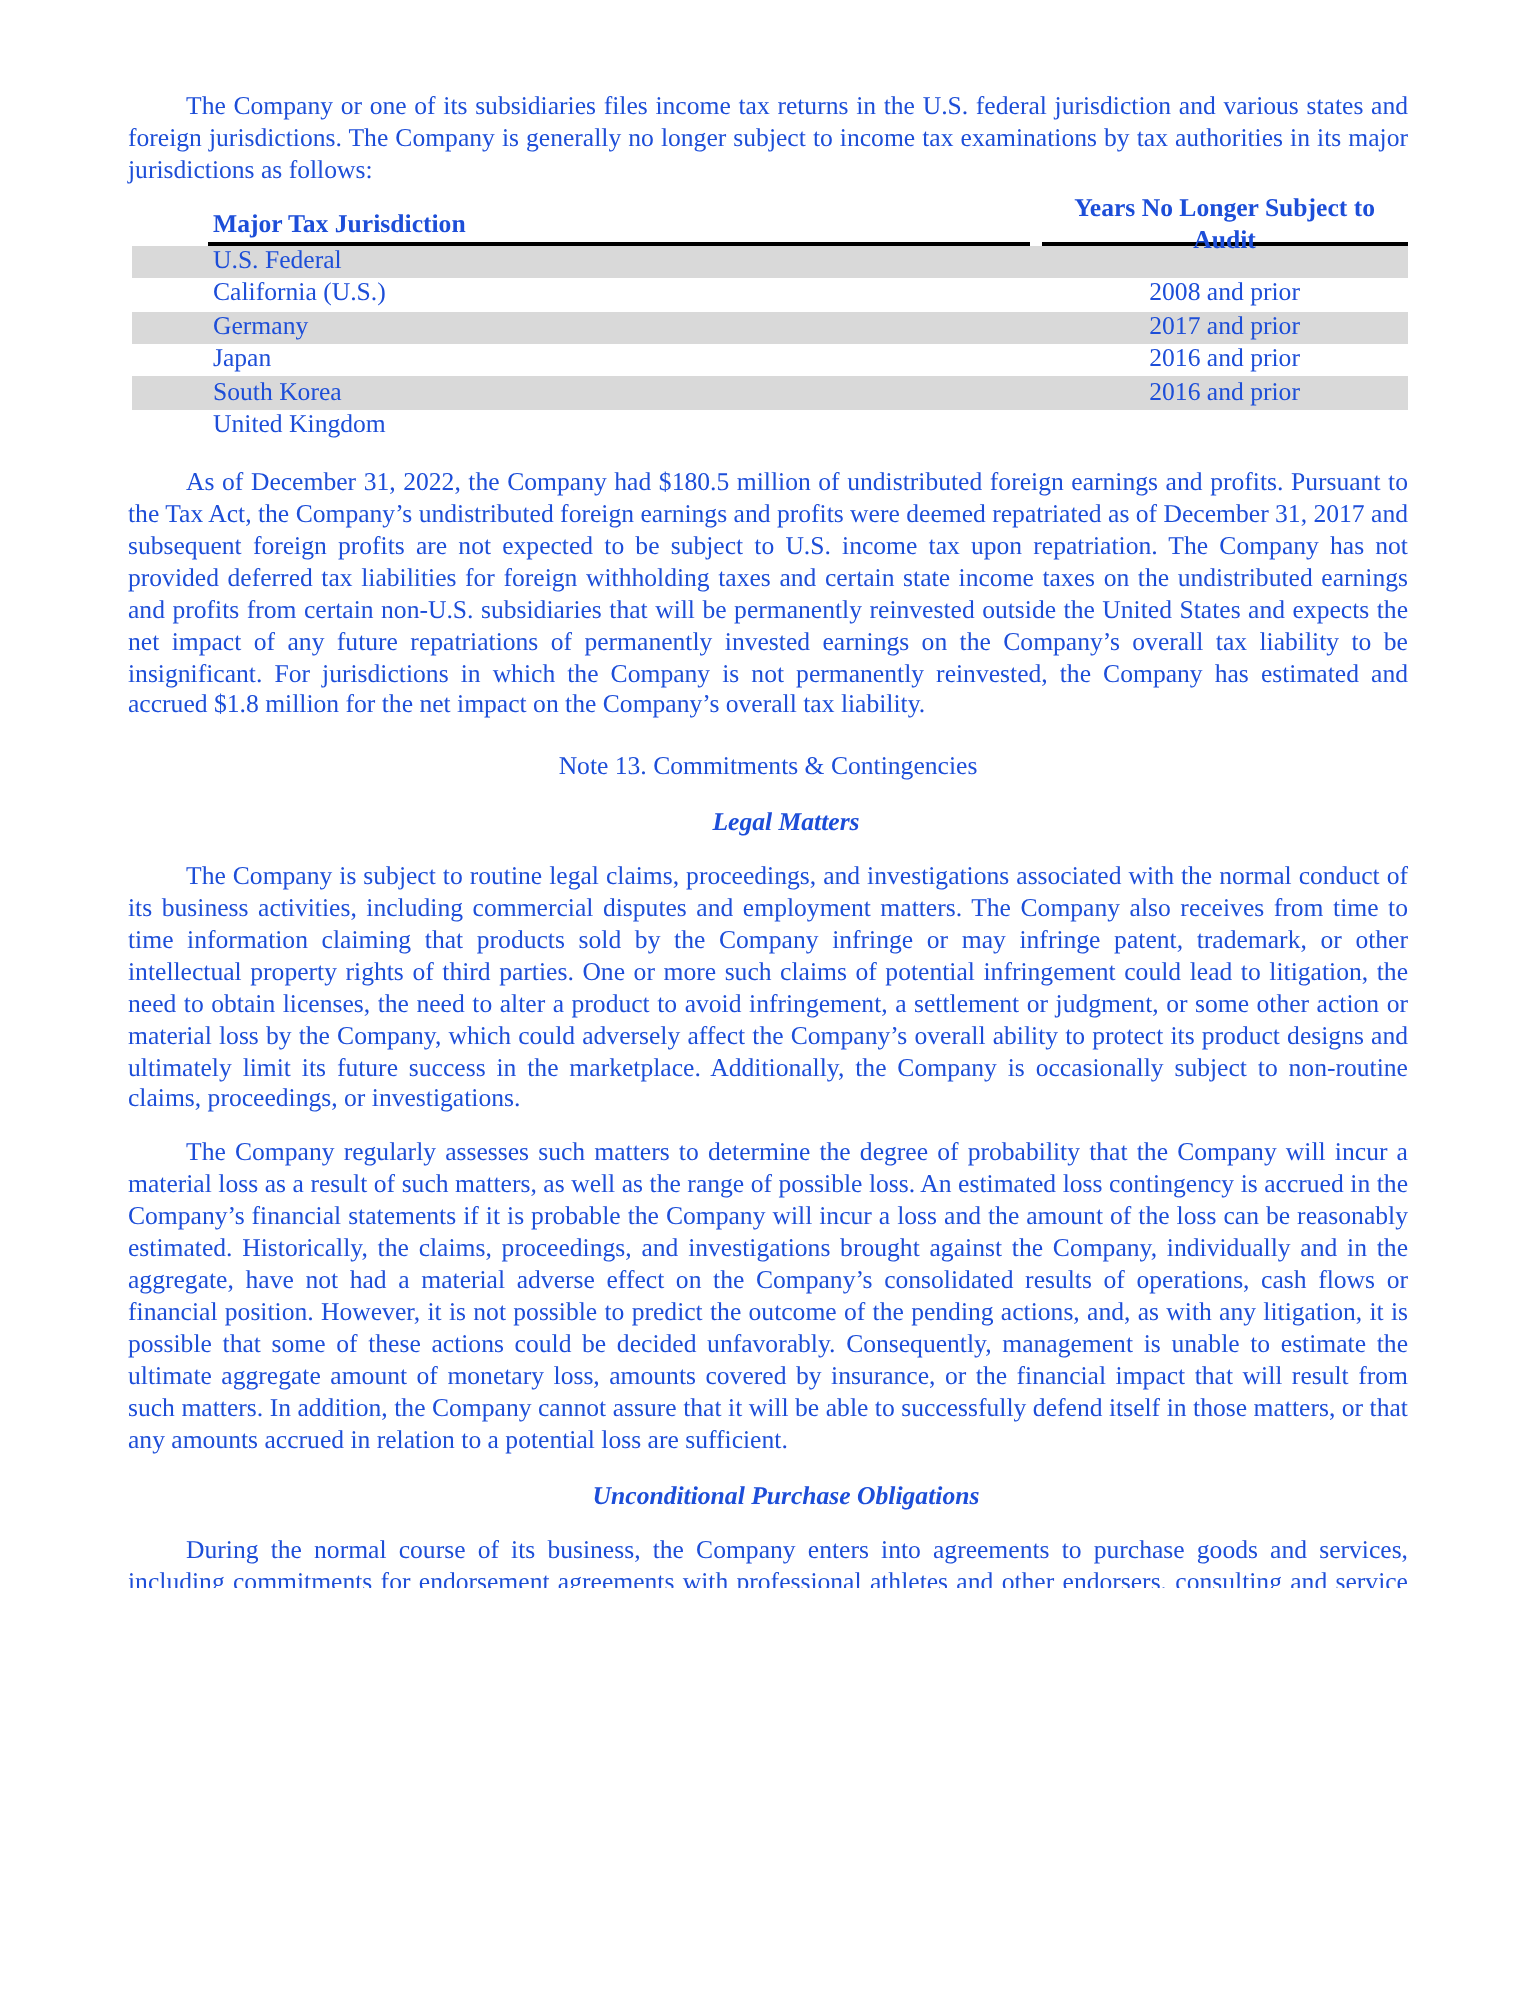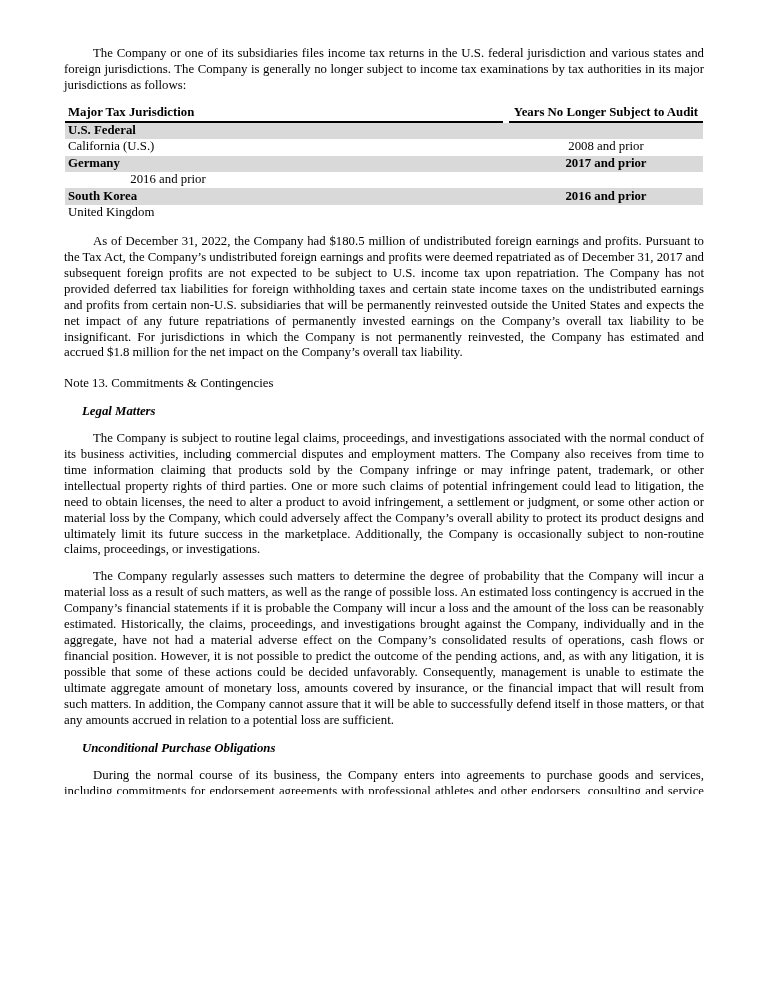--- a/index.html
+++ b/index.html
@@ -3,26 +3,27 @@
 <meta charset="utf-8">
 <style>
   html, body { margin: 0; padding: 0; background: #ffffff; }
   .page {
     position: relative;
     width: 768px;
     height: 794px;
     box-sizing: border-box;
     padding: 46px 64px 0 64px;
     background: #ffffff;
-    color: #000000;
+    color: #1d4ed8;
     font-family: "Liberation Serif", "DejaVu Serif", serif;
     font-size: 12.8px;
     line-height: 15.9px;
     display: flex;
     flex-direction: column;
+    align-items: center;
   }
   p.body-text {
     margin: 0 0 11px 0;
     text-align: justify;
     text-indent: 29px;
   }
   .note-heading {
     font-weight: normal;
     margin: 4px 0 10px 0;
   }
@@ -34,22 +35,22 @@
   
   .ftable {
     margin: 1px 0 13px 1px;
     width: 638px;
   }
   .frow {
     display: flex;
     height: 16.4px;
     align-items: center;
   }
-  .frow.shaded { background: var(--row-shade, #d9d9d9); font-weight: bold; }
-  .c1 { width: 438px; box-sizing: border-box; padding-left: 3px; }
+  .frow.shaded { background: var(--row-shade, #d9d9d9); }
+  .c1 { width: 438px; box-sizing: border-box; padding-left: 3px; margin-left: 38px; }
   .gap { width: 6px; align-self: stretch; }
   .c2 { width: 194px; box-sizing: border-box; text-align: center; }
   .frow.header { height: 17px; background: #ffffff; }
   .frow.header .c1,
   .frow.header .c2 {
     font-weight: bold;
     border-bottom: 2px solid #000000;
     height: 100%;
     display: flex;
     align-items: center;
@@ -86,20 +87,21 @@
         <div class="c2 years-cell">2008 and prior</div>
       </div>
 
       <div class="frow shaded">
         <div class="c1 jurisdiction-cell">Germany</div>
         <div class="gap"></div>
         <div class="c2 years-cell">2017 and prior</div>
       </div>
 
       <div class="frow">
+        <div class="c1 jurisdiction-cell">Japan</div>
         <div class="gap"></div>
         <div class="c2 years-cell">2016 and prior</div>
       </div>
 
       <div class="frow shaded">
         <div class="c1 jurisdiction-cell">South Korea</div>
         <div class="gap"></div>
         <div class="c2 years-cell">2016 and prior</div>
       </div>
 

